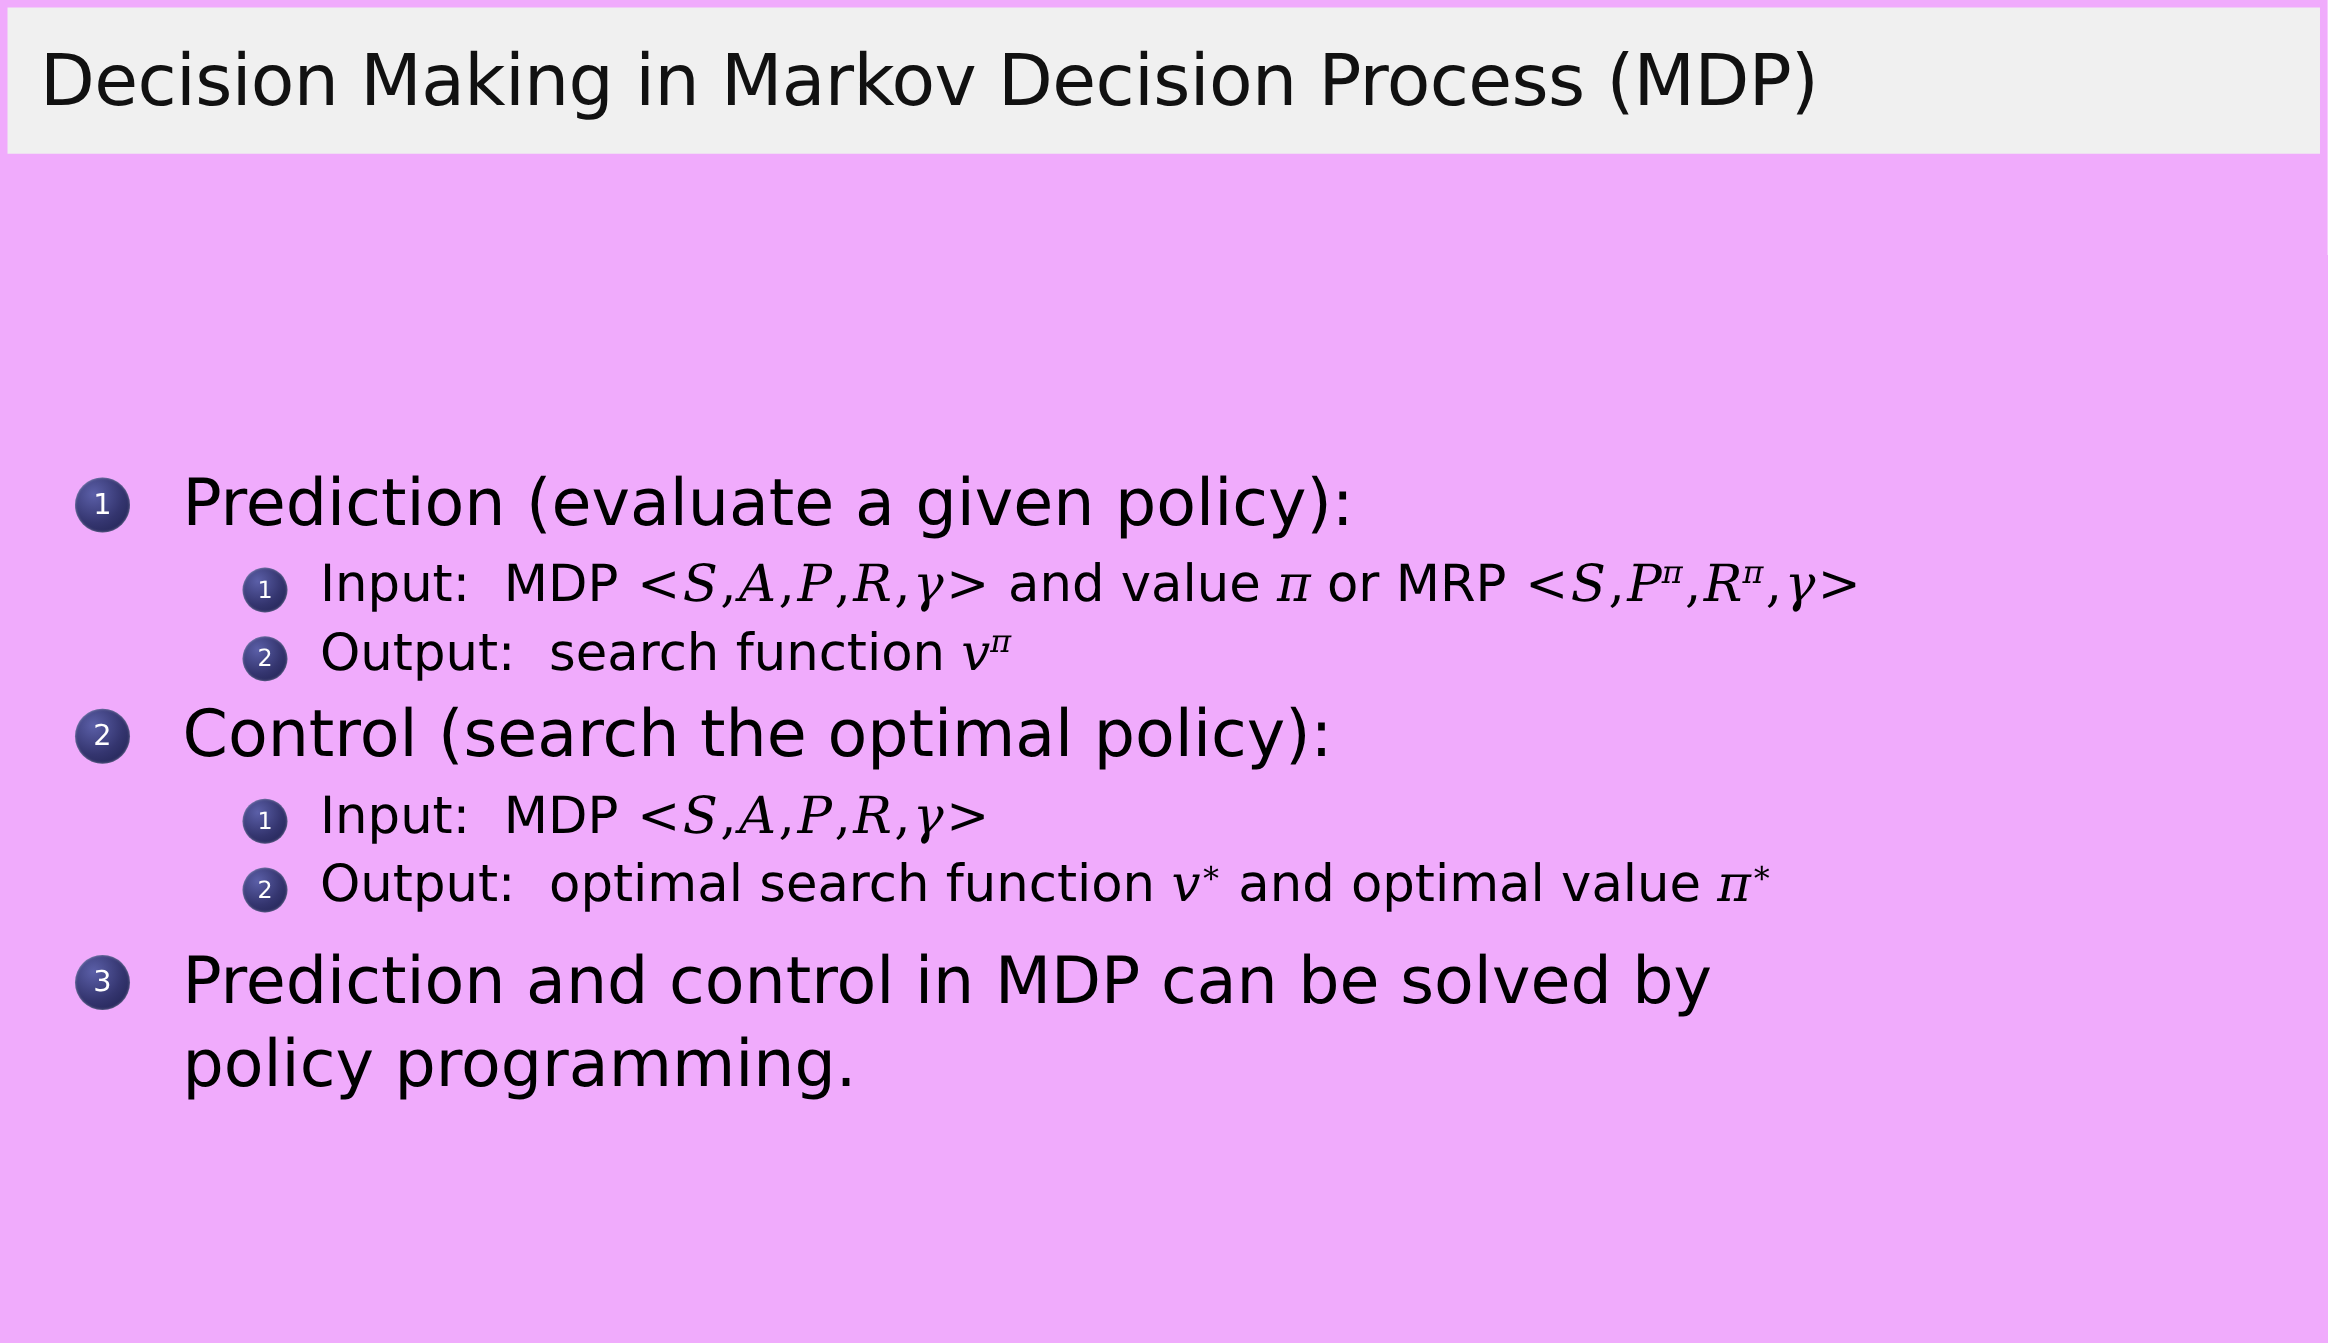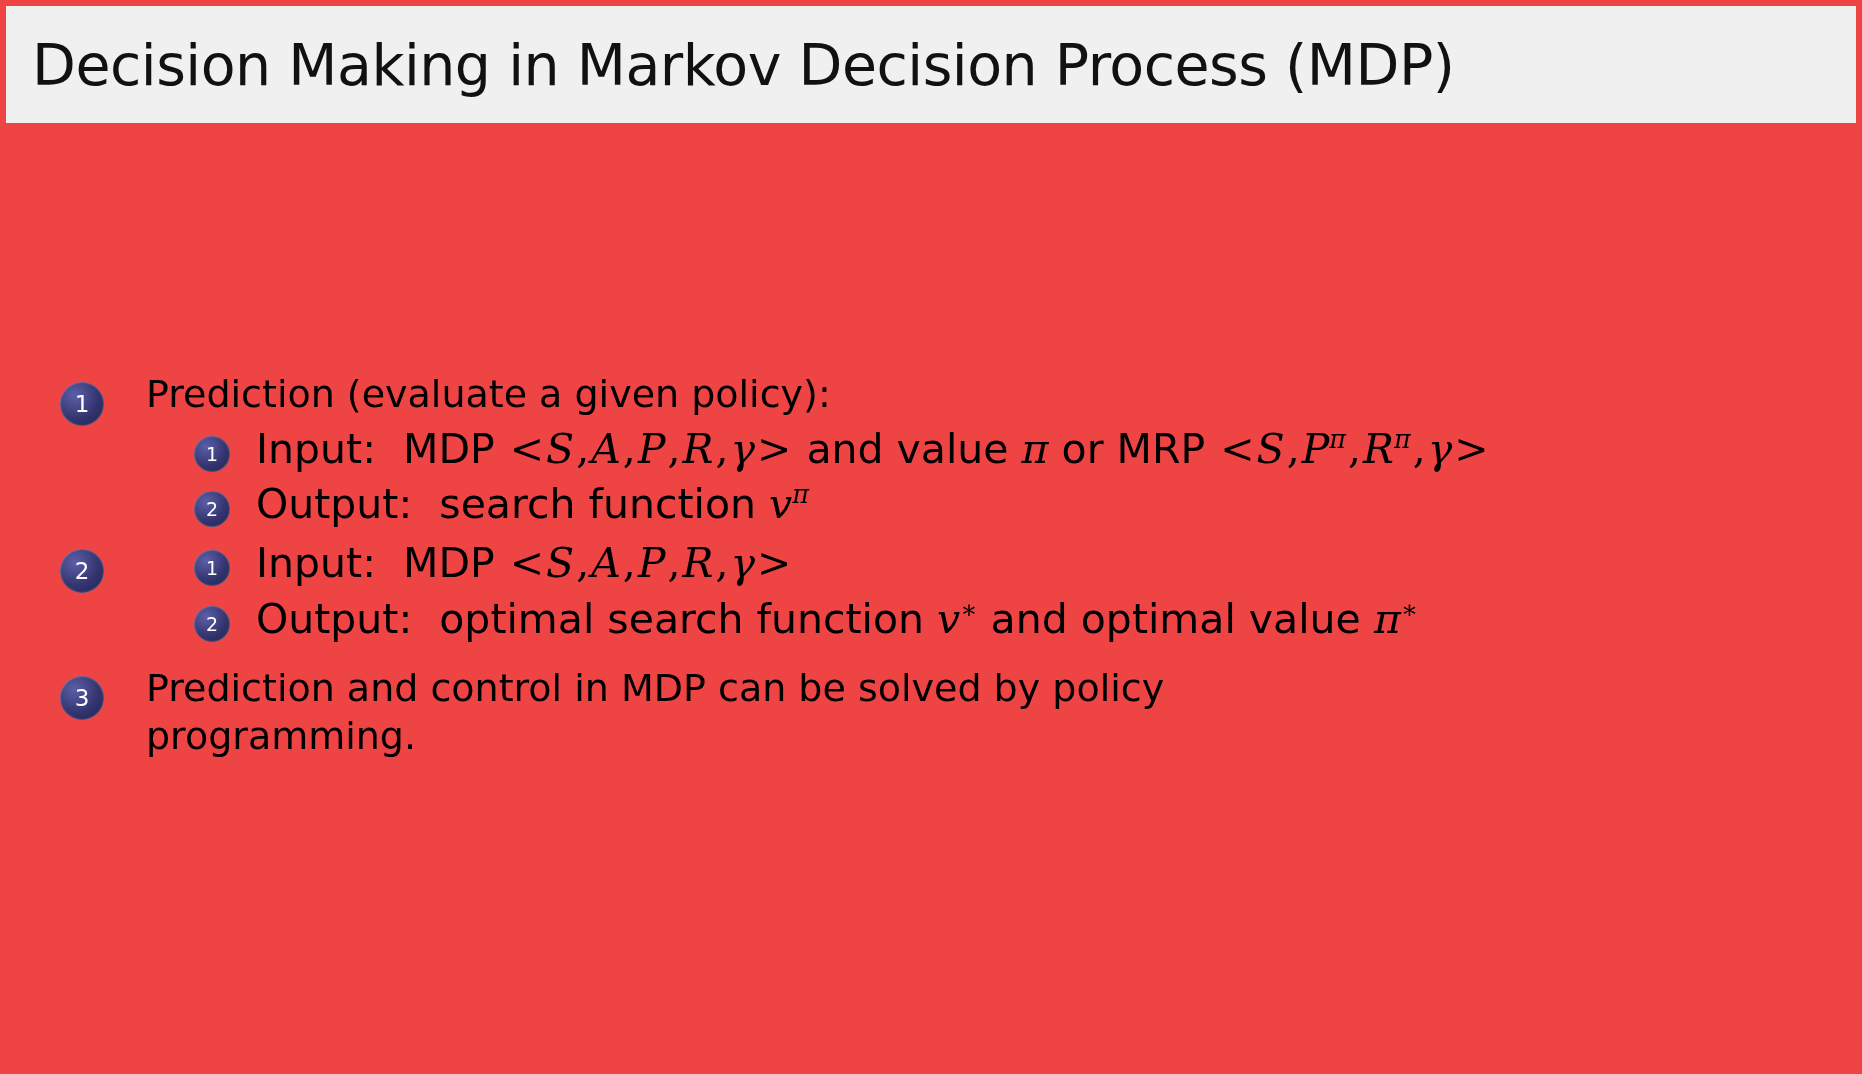--- a/index.html
+++ b/index.html
@@ -11,21 +11,21 @@
     width: 1862px;
     height: 1074px;
     font-family: "DejaVu Sans", sans-serif;
     color: #000000;
     overflow: hidden;
   }
   .slide {
     position: relative;
     width: 1862px;
     height: 1074px;
-    background: #ef4444;
+    background: #f0abfc;
     box-sizing: border-box;
   }
   .title-bar {
     position: absolute;
     top: 6px;
     left: 6px;
     right: 6px;
     height: 117px;
     background: #f0f0f0;
     display: flex;
@@ -59,21 +59,21 @@
     padding-left: 86px;
     margin-bottom: 6px;
   }
   .item-text {
     font-size: 45px;
     line-height: 1.28;
     letter-spacing: 0px;
     white-space: normal;
   }
   .lvl1 > li > .item-text {
-    font-size: 38px;
+    font-size: 52px;
   }
 
   ol.lvl2 {
     list-style: none;
     margin: 4px 0 4px 0;
     padding: 0 0 0 48px;
   }
   ol.lvl2 > li {
     position: relative;
     padding-left: 62px;
@@ -172,20 +172,21 @@
               <span>Output:</span>
               <span style="padding-left:14px">search function</span>
               <span class="nowrap"><span class="math">v</span><sup class="sup">π</sup></span>
             </div>
           </li>
         </ol>
       </li>
 
       <li>
         <span class="bullet">2</span>
+        <div class="item-text">Control (search the optimal policy):</div>
 
         <ol class="lvl2">
           <li>
             <span class="bullet small">1</span>
             <div class="item-text">
               <span>Input:</span>
               <span style="padding-left:14px">MDP</span>
               <span class="nowrap">
                 <span class="op">&lt;</span><span class="cal">S</span><span class="op">,</span><span class="cal">A</span><span class="op">,</span><span class="cal">P</span><span class="op">,</span><span class="cal">R</span><span class="op">,</span><span class="math">γ</span><span class="op">&gt;</span>
               </span>

